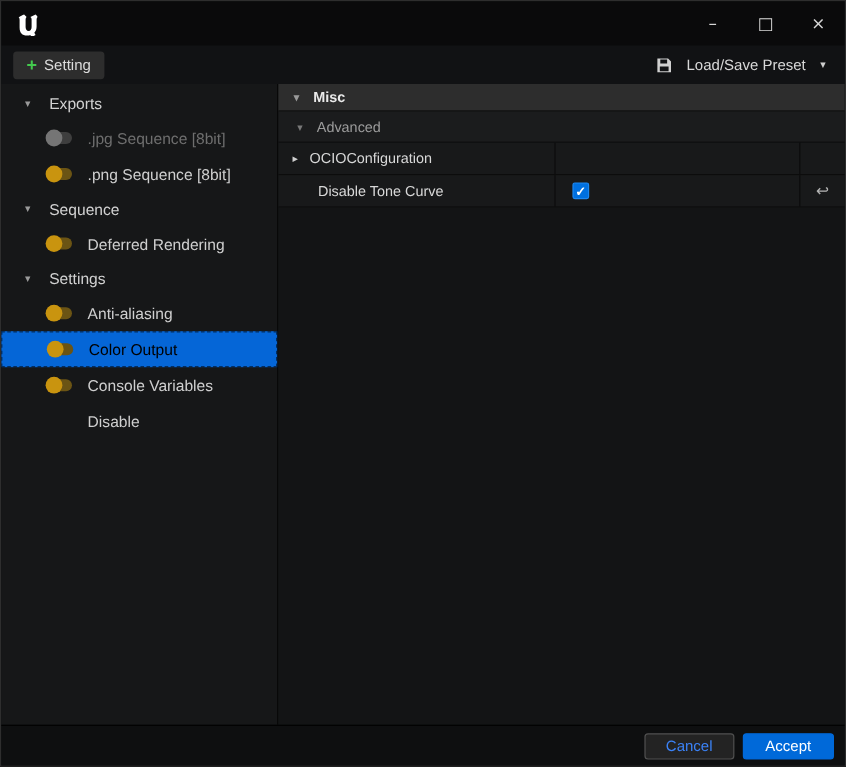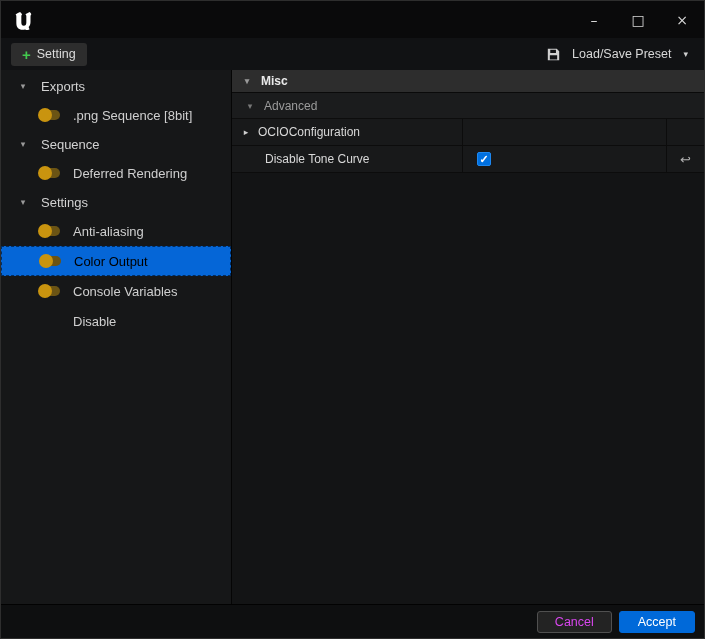--- a/index.html
+++ b/index.html
@@ -53,21 +53,21 @@
   .prop-value{flex:1;border-left:1px solid #0c0c0c;display:flex;align-items:center;padding-left:14px;}
   .prop-reset{width:38px;border-left:1px solid #0c0c0c;display:flex;align-items:center;justify-content:center;}
   .checkbox{width:14px;height:14px;background:#0070e0;border:1px solid #1d87f0;border-radius:2px;
     display:flex;align-items:center;justify-content:center;color:#fff;font-size:11px;font-weight:700;cursor:pointer;}
   .reset-arrow{color:#b2b2b2;font-size:13px;cursor:pointer;font-family:"DejaVu Sans",sans-serif;}
   .panel-rest{flex:1;background:#131415;}
   
   .footer{position:absolute;left:0;right:0;bottom:0;height:34px;background:#0e0f10;border-top:1px solid #020202;
     display:flex;align-items:center;justify-content:flex-end;gap:7px;padding-right:9px;}
   .btn{height:22px;border-radius:3px;font-size:12.5px;cursor:pointer;font-family:"Liberation Sans",sans-serif;}
-  .btn-cancel{background:#232323;border:1px solid #505050;color:#d946ef;padding:0 17px;}
+  .btn-cancel{background:#232323;border:1px solid #505050;color:#3b82f6;padding:0 17px;}
   .btn-accept{background:#0069d9;border:1px solid #0069d9;color:#fff;padding:0 18px;}
 </style>
 </head>
 <body>
 
 <div class="window">
 
   <div class="titlebar">
     <span class="logo">
       <svg width="20" height="20" viewBox="0 0 24 24">
@@ -98,20 +98,26 @@
   </div>
 
   <div class="content">
 
     <div class="sidebar">
 
       <div class="cat">
         <span class="tri">▾</span>
         <span>Exports</span>
       </div>
+      <div class="item disabled">
+        <span class="toggle off">
+            <span class="knob"></span>
+          </span>
+        <span class="item-label">.jpg Sequence [8bit]</span>
+      </div>
       <div class="item">
         <span class="toggle on">
             <span class="knob"></span>
           </span>
         <span class="item-label">.png Sequence [8bit]</span>
       </div>
 
       <div class="cat">
         <span class="tri">▾</span>
         <span>Sequence</span>

